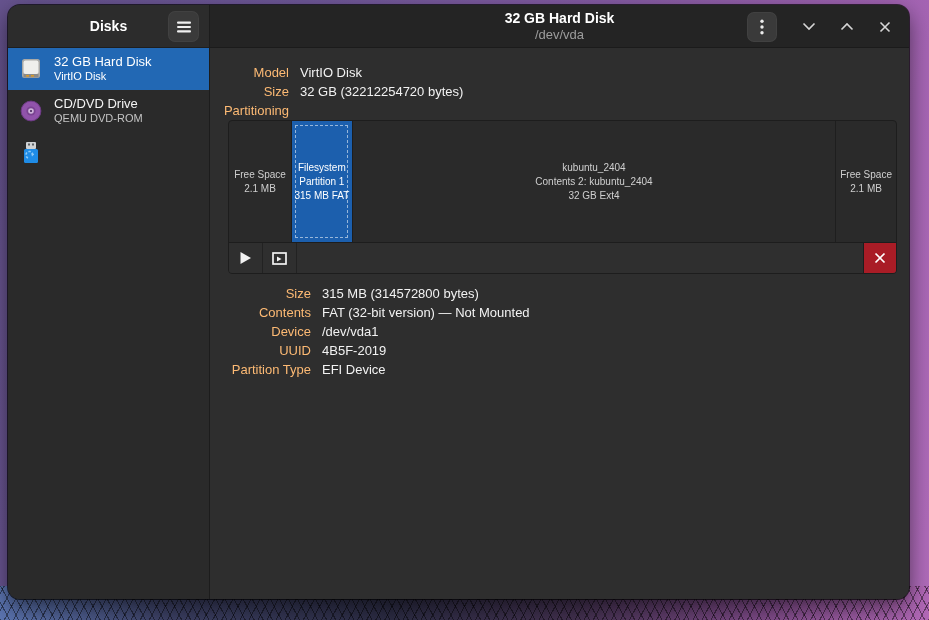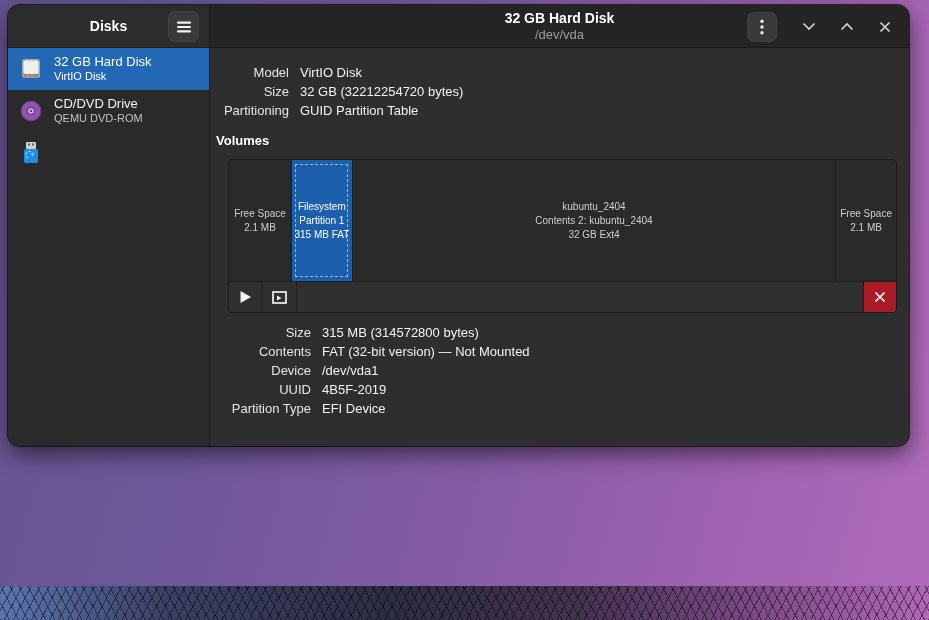--- a/index.html
+++ b/index.html
@@ -10,21 +10,21 @@
     position:relative;
   }
   .floor {
     position:absolute; left:0; right:0; bottom:0; height:34px;
     background:
       repeating-linear-gradient(62deg, rgba(0,0,0,.45) 0 1px, transparent 1px 8px),
       repeating-linear-gradient(-62deg, rgba(0,0,0,.45) 0 1px, transparent 1px 8px),
       linear-gradient(90deg,#5b74b0 0%,#3c4064 18%,#2c2c44 42%,#433150 62%,#7e4a88 82%,#b168b6 100%);
   }
   .window {
-    position:absolute; left:8px; top:5px; width:901px; height:441px;
+    position:absolute; left:8px; top:5px; width:901px; height:594px;
     border-radius:12px; overflow:hidden; display:flex;
     background:#2e2e2e; box-shadow:0 8px 22px rgba(0,0,0,.55), 0 0 0 1px rgba(0,0,0,.65);
     color:#f0f0f0;
   }
   
   .sidebar { width:202px; background:#2a2a2a; border-right:1px solid #1c1c1c; display:flex; flex-direction:column; }
   .sidebar-header {
     position:relative; height:43px; flex:0 0 43px; background:#2c2c2c; border-bottom:1px solid #1e1e1e;
     display:flex; align-items:center; justify-content:center;
   }
@@ -50,21 +50,21 @@
   .main-title { font-size:14px; font-weight:bold; color:#ffffff; line-height:1.2; }
   .main-subtitle { font-size:13px; color:#9d9d9d; line-height:1.2; }
   .win-controls { position:absolute; right:10px; top:0; height:43px; display:flex; align-items:center; gap:10px; }
   .win-glyph { width:28px; height:28px; border:none; background:transparent; cursor:pointer; display:flex; align-items:center; justify-content:center; }
   .menu-btn { width:30px; height:30px; border:none; cursor:pointer; background:#3a3a3a; border-radius:7px;
     display:flex; align-items:center; justify-content:center; margin-right:8px;
     box-shadow:inset 0 0 0 1px rgba(255,255,255,.04); }
   
   .content { padding:15px 12px 0 6px; overflow:hidden; }
   .info-grid { display:grid; row-gap:0; font-size:13px; }
-  .info-grid .lbl { color:#e5e5e5; text-align:right; padding-right:11px; line-height:19px; white-space:nowrap; }
+  .info-grid .lbl { color:#fdba74; text-align:right; padding-right:11px; line-height:19px; white-space:nowrap; }
   .info-grid .val { color:#f2f2f2; line-height:19px; white-space:nowrap; }
   .grid-top { grid-template-columns:84px 1fr; }
   .grid-bottom { grid-template-columns:106px 1fr; margin-top:10px; }
   .vol-heading { font-size:13px; font-weight:bold; color:#ffffff; margin:13px 0 11px 0; }
   .volumes-box { margin-left:12px; border:1px solid #1d1d1d; border-radius:4px; overflow:hidden; background:#2a2a2a; }
   .segments { display:flex; height:121px; }
   .seg { position:relative; display:flex; flex-direction:column; align-items:center; justify-content:center;
     font-size:10px; line-height:14px; color:#cfcfcf; text-align:center; cursor:pointer; overflow:hidden; }
   .seg + .seg { border-left:1px solid #1e1e1e; }
   .seg.selected { background:#1c5fad; color:#ffffff; outline:1px dashed rgba(255,255,255,.55); outline-offset:-5px; }
@@ -163,24 +163,22 @@
       </header>
 
       <div class="content">
 
         <div class="info-grid grid-top">
           <span class="lbl">Model</span>
           <span class="val">VirtIO Disk</span>
           <span class="lbl">Size</span>
           <span class="val">32 GB (32212254720 bytes)</span>
           <span class="lbl">Partitioning</span>
-          <span class="val">GUID Partition Table</span>
-        </div>
-
-        <h2 class="vol-heading">Volumes</h2>
+        </div>
+
 
         <div class="volumes-box">
           <div class="segments">
             <div class="seg" style="width:9.3%">
               <div>Free Space</div>
               <div>2.1 MB</div>
             </div>
             <div class="seg selected" style="width:9.1%">
               <div>Filesystem</div>
               <div>Partition 1</div>

